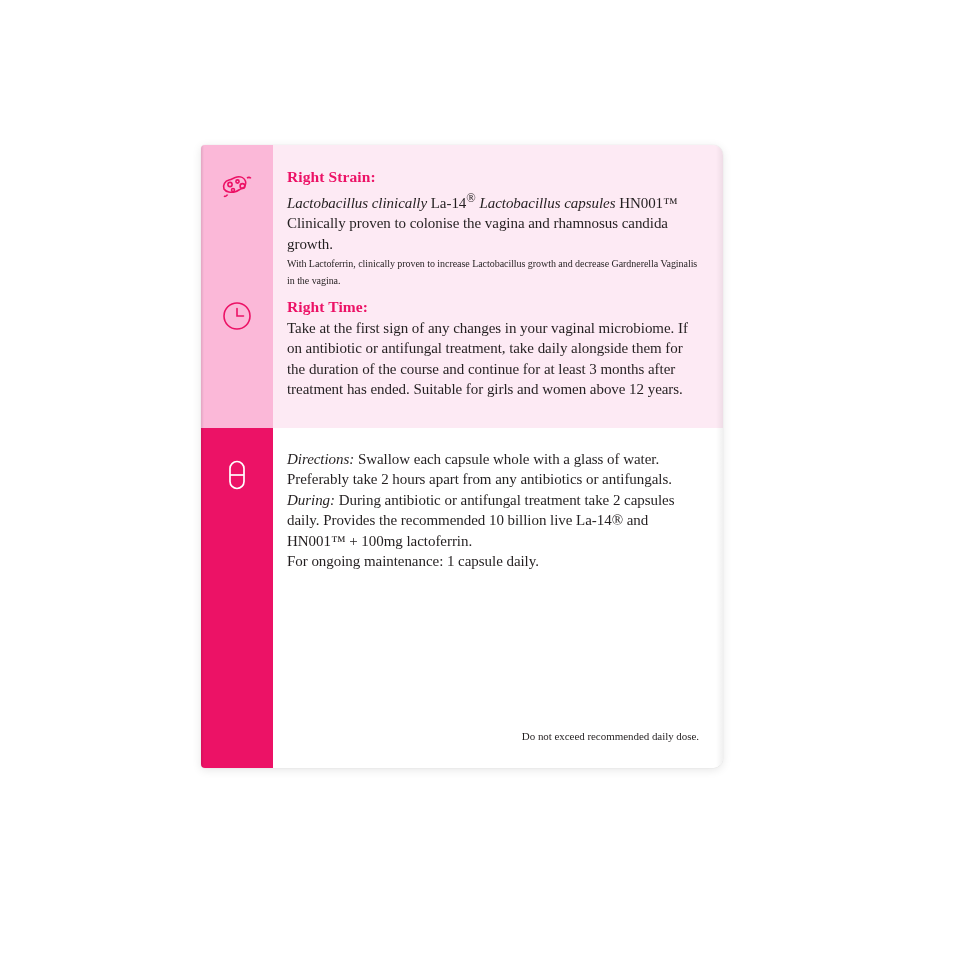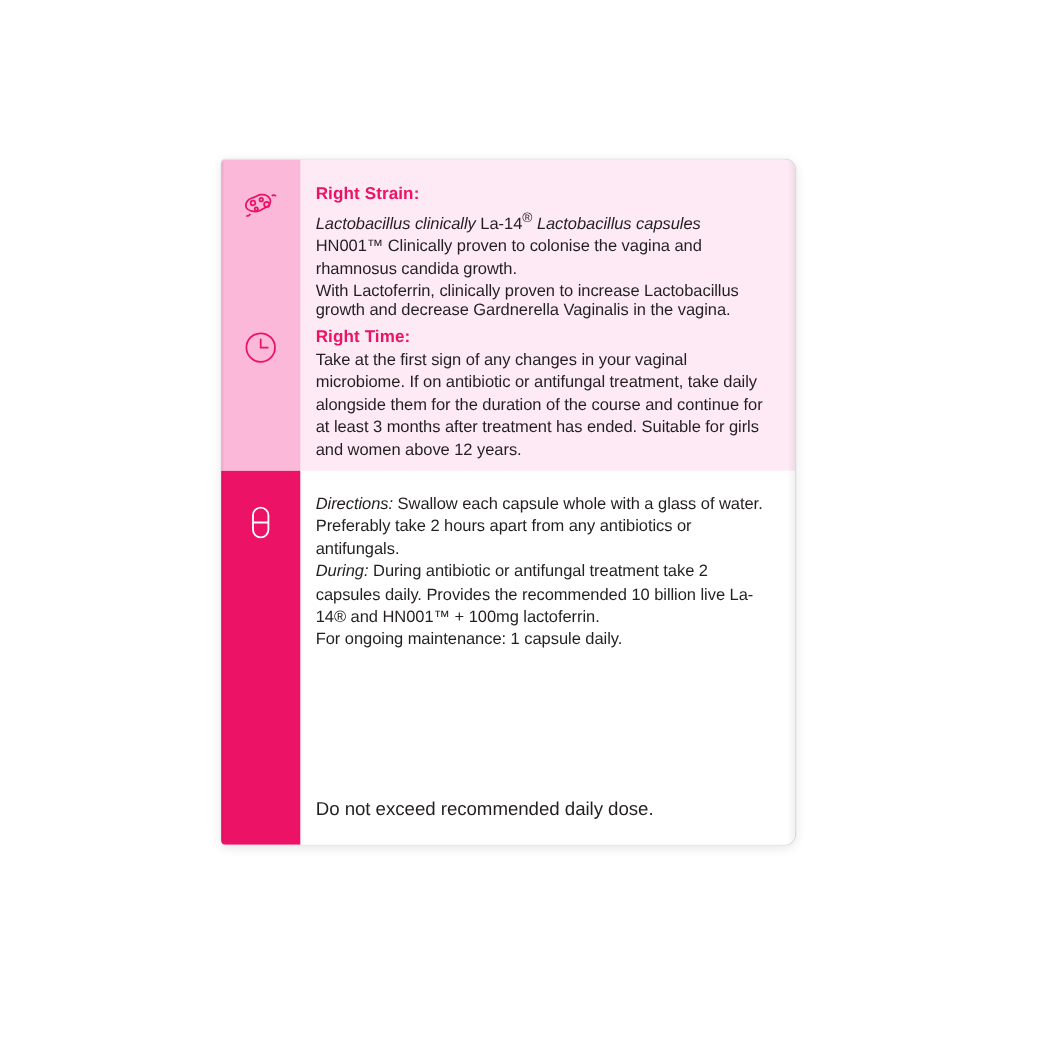--- a/index.html
+++ b/index.html
@@ -72,20 +72,21 @@
     background: #ec1266;
   }
 
   
   .content {
     position: absolute;
     left: 86px;
     top: 0;
     width: 420px;
     height: 623px;
+    font-family: Liberation Serif, serif;
   }
 
   .icon {
     position: absolute;
     left: 16px;
     width: 40px;
     height: 40px;
   }
   .icon-strain { top: 22px; }
   .icon-time   { top: 151px; }
@@ -114,35 +115,36 @@
     font-size: 15px;
     line-height: 20.4px;
     margin: 0;
     letter-spacing: -0.05px;
   }
 
   .body .it { font-style: italic; }
 
   .fine {
     color: #231f20;
-    font-size: 15px;
+    font-size: 10px;
     line-height: 16.4px;
     margin: 2px 0 0 0;
     letter-spacing: -0.05px;
   }
 
   .footnote {
     position: absolute;
     left: 0;
     top: 583px;
     width: 412px;
     color: #231f20;
-    font-size: 17px;
+    font-size: 11px;
     line-height: 16px;
     letter-spacing: -0.05px;
+    text-align: right;
   }
 
   
   .edge {
     position: absolute;
     right: 0;
     top: 0;
     width: 7px;
     height: 100%;
     background: linear-gradient(to right, rgba(0,0,0,0.00), rgba(0,0,0,0.06));

